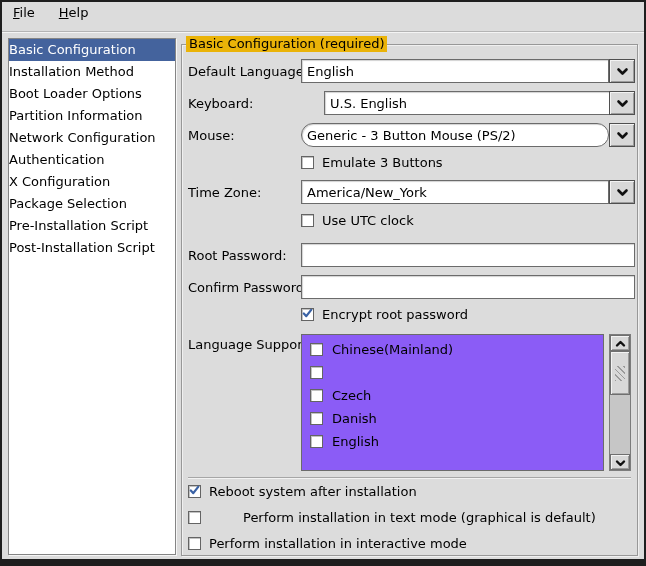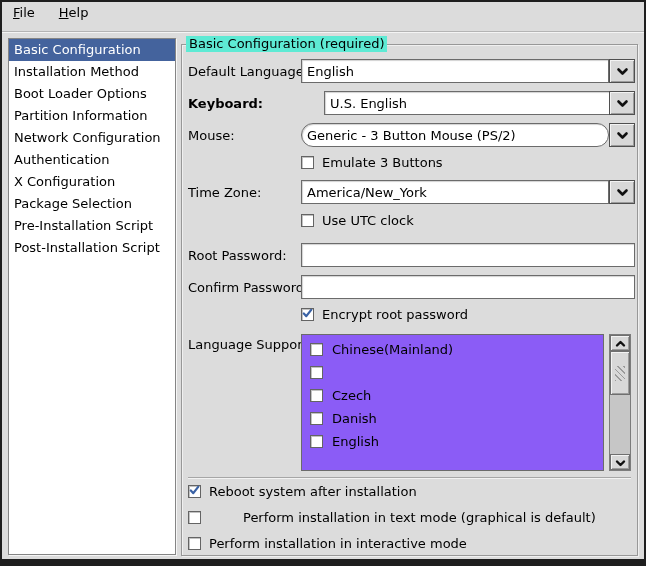--- a/index.html
+++ b/index.html
@@ -20,30 +20,30 @@
   }
   .menu-item{display:inline-block;padding:3px 5px;cursor:default;}
   .menu-item::first-letter{text-decoration:underline;}
   
   .sidebar{
     position:absolute;left:6px;top:36px;width:168px;height:517px;
     background:#ffffff;border:1px solid #858585;
     box-shadow:1px 1px 0 #f6f6f6;
     box-sizing:border-box;overflow:hidden;
   }
-  .side-item{height:22px;line-height:22px;padding-left:5px;white-space:nowrap;cursor:default;}
+  .side-item{height:22px;line-height:22px;white-space:nowrap;cursor:default;}
   .side-item.selected{background:#44639d;color:#ffffff;}
   
   .frame{
     position:absolute;left:179px;top:42px;width:457px;height:512px;
     border:1px solid #989898;box-sizing:border-box;
     box-shadow:inset 1px 1px 0 #f0f0f0,1px 1px 0 #f0f0f0;
   }
   .frame-title{
-    position:absolute;top:-9px;left:4px;background:#5eead4;
+    position:absolute;top:-9px;left:4px;background:#eab308;
     padding:0 3px;line-height:16px;white-space:nowrap;
   }
   .flabel{position:absolute;left:6px;white-space:nowrap;}
   
   .entry{
     position:absolute;left:119px;width:308px;height:24px;box-sizing:border-box;
     background:#fff;border:1px solid #6b6b6b;
     box-shadow:inset 1px 1px 1px rgba(0,0,0,.18);
     padding:0 0 0 5px;font-family:"DejaVu Sans","Liberation Sans",sans-serif;
     font-size:13px;color:#000;outline:none;
@@ -126,21 +126,21 @@
     <span class="frame-title">Basic Configuration (required)</span>
 
     <span class="flabel" style="top:19px;">Default Language:</span>
     <input class="entry" style="top: 14px;" value="English">
     <div class="combo-btn" style="top:14px;">
       <span><svg width="13" height="9" viewBox="0 0 13 9">
             <path d="M2.5 2.5 L6.5 6.5 L10.5 2.5" fill="none" stroke="#111" stroke-width="2.6" stroke-linecap="round" stroke-linejoin="round"></path>
           </svg></span>
     </div>
 
-    <span class="flabel" style="top:51px;font-weight:bold;">Keyboard:</span>
+    <span class="flabel" style="top:51px;">Keyboard:</span>
     <input class="entry" style="top: 46px; margin-left: 23px;" value="U.S. English">
     <div class="combo-btn" style="top:46px;">
       <span><svg width="13" height="9" viewBox="0 0 13 9">
             <path d="M2.5 2.5 L6.5 6.5 L10.5 2.5" fill="none" stroke="#111" stroke-width="2.6" stroke-linecap="round" stroke-linejoin="round"></path>
           </svg></span>
     </div>
 
     <span class="flabel" style="top:83px;">Mouse:</span>
     <input class="entry" style="top: 78px; border-radius: 12px;" value="Generic - 3 Button Mouse (PS/2)">
     <div class="combo-btn" style="top:78px;">

